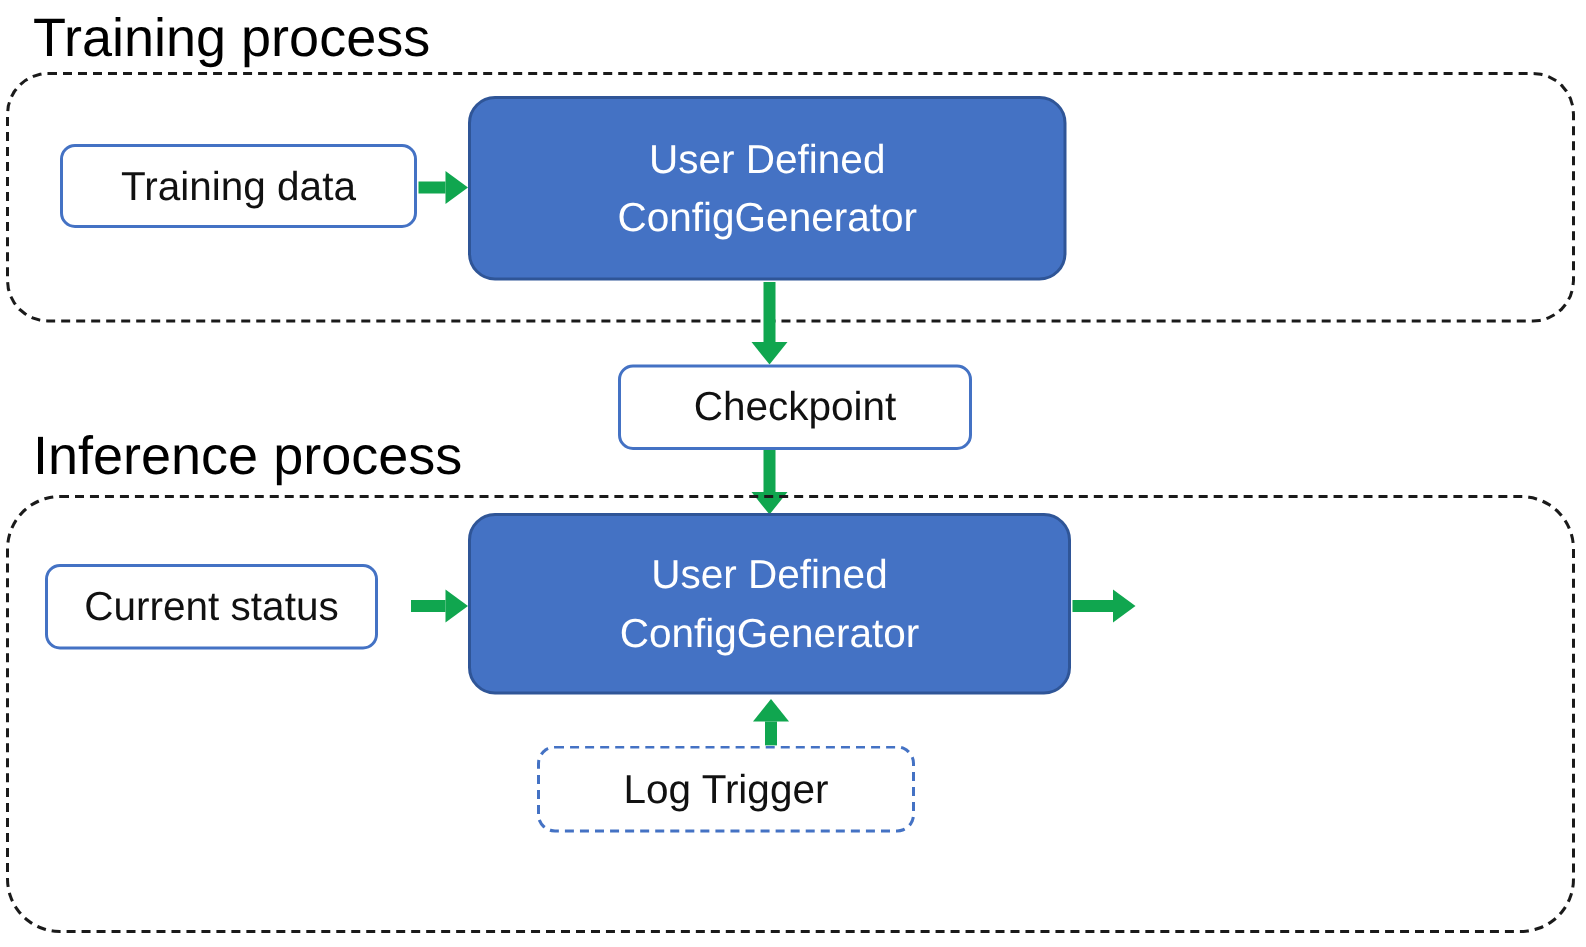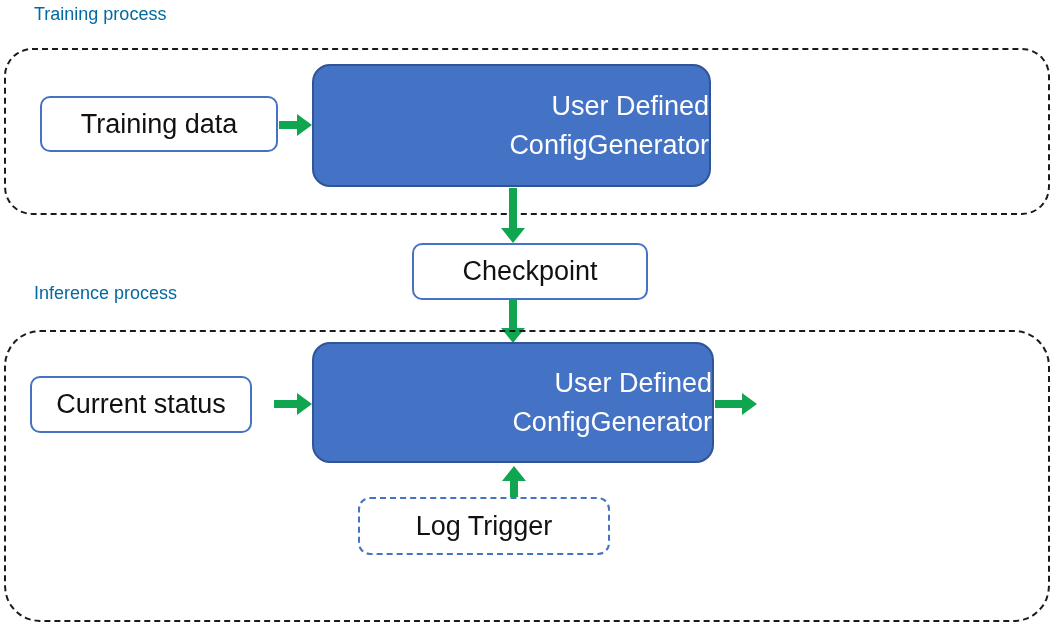--- a/index.html
+++ b/index.html
@@ -10,24 +10,23 @@
   }
   .stage {
     position: relative;
     width: 1057px;
     height: 631px;
     background: #ffffff;
     overflow: hidden;
   }
   .section-label {
     position: absolute;
-    font-size: 18px;
-    color: #0369a1;
+    font-size: 36px;
+    color: #000000;
     white-space: nowrap;
-    margin-left: 12px;
   }
   .dashed-container {
     position: absolute;
     border: 2px dashed #1a1a1a;
     background: transparent;
   }
   .white-box {
     position: absolute;
     background: #ffffff;
     border: 2px solid #4472C4;
@@ -39,21 +38,21 @@
     color: #111111;
     white-space: nowrap;
   }
   .blue-box {
     position: absolute;
     background: #4472C4;
     border: 2px solid #2F5597;
     border-radius: 18px;
     display: flex;
     flex-direction: column;
-    align-items: flex-end;
+    align-items: center;
     justify-content: center;
     font-size: 27px;
     line-height: 39px;
     color: #ffffff;
     text-align: center;
   }
   .trigger-box {
     position: absolute;
     background: #ffffff;
     border: 2px dashed #4472C4;

